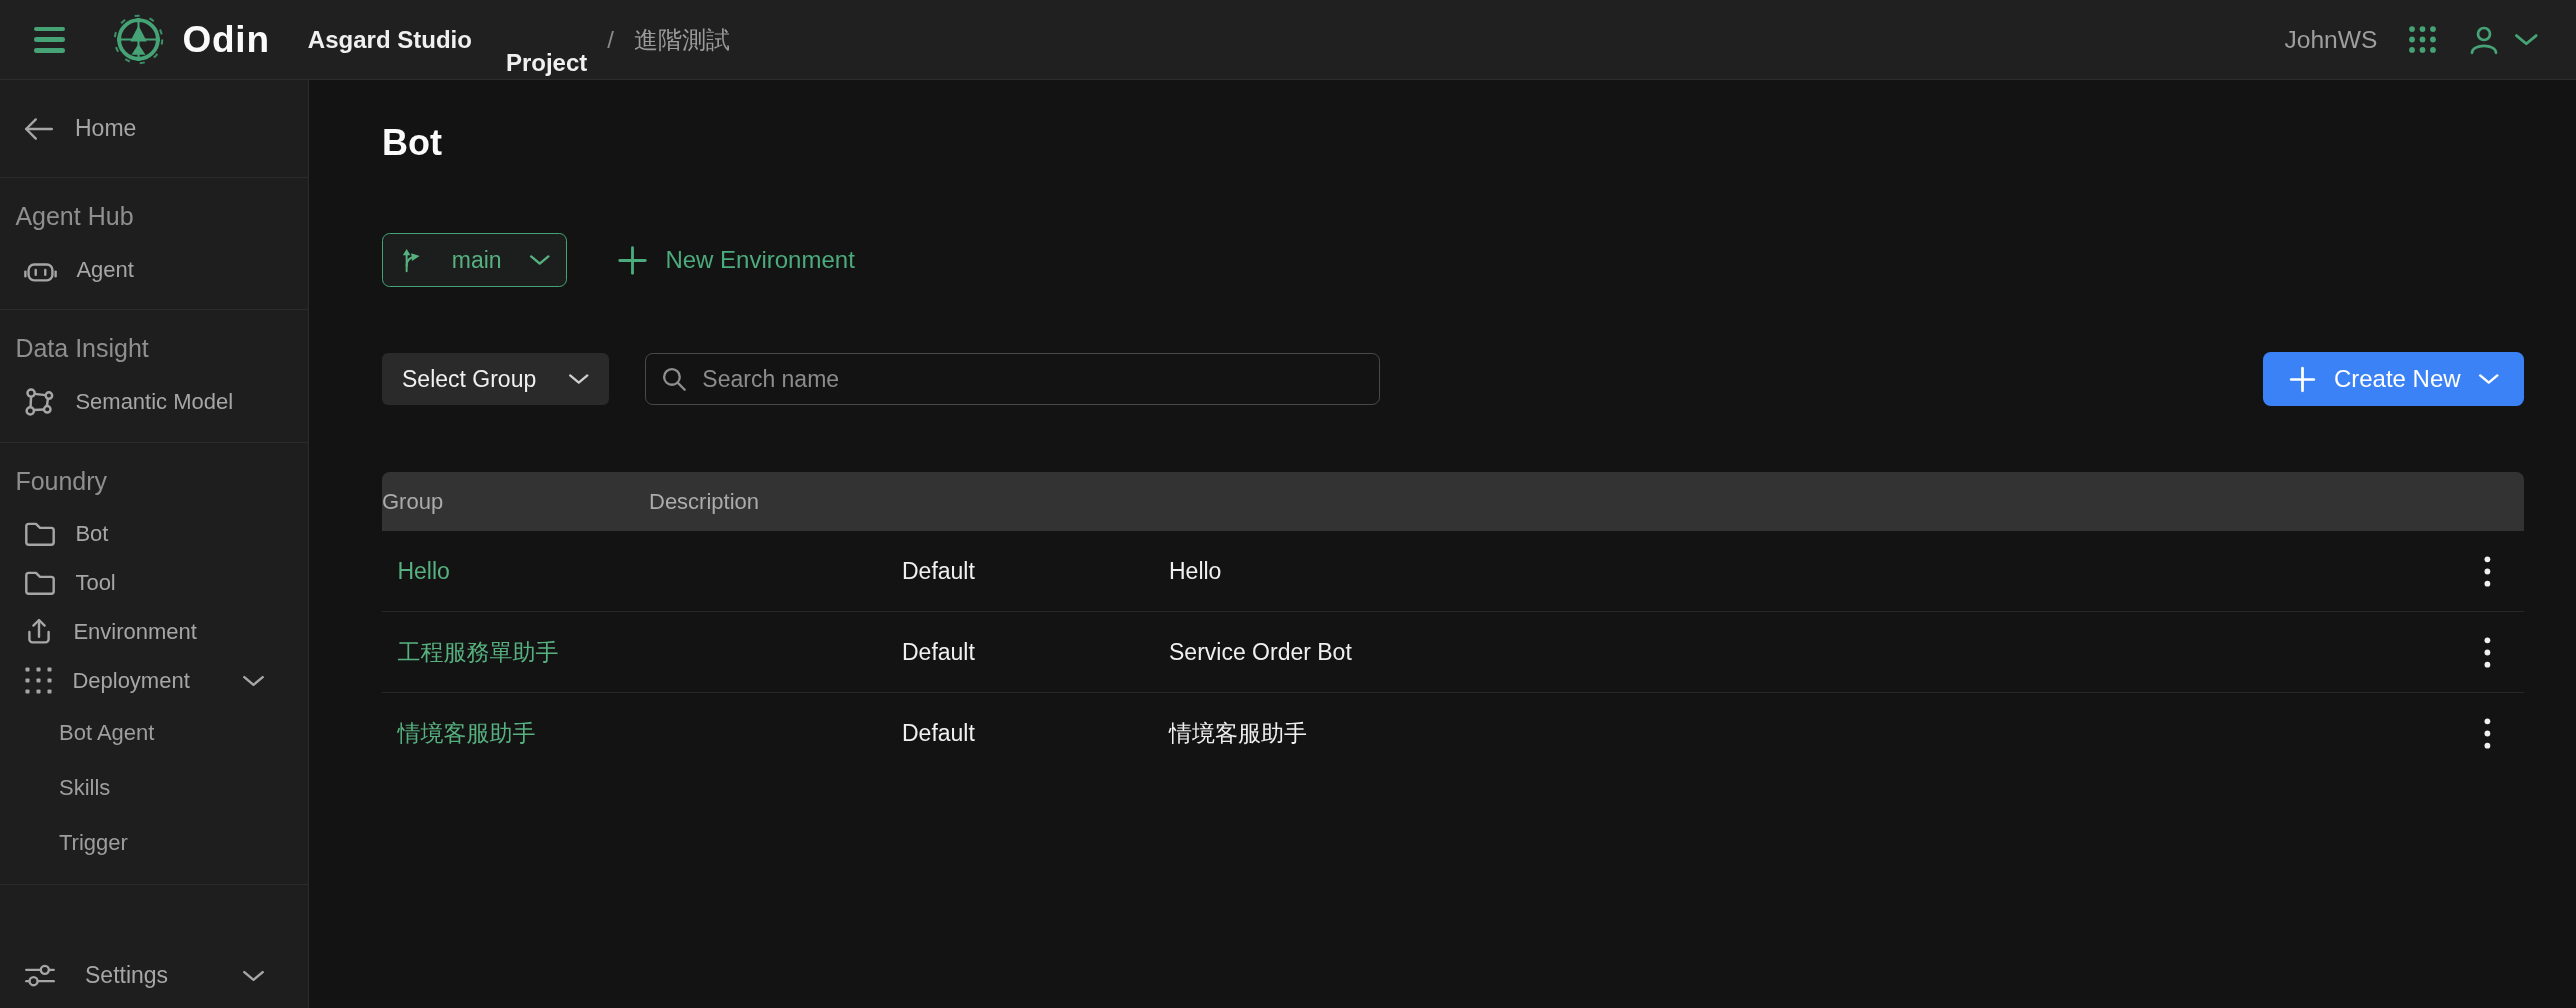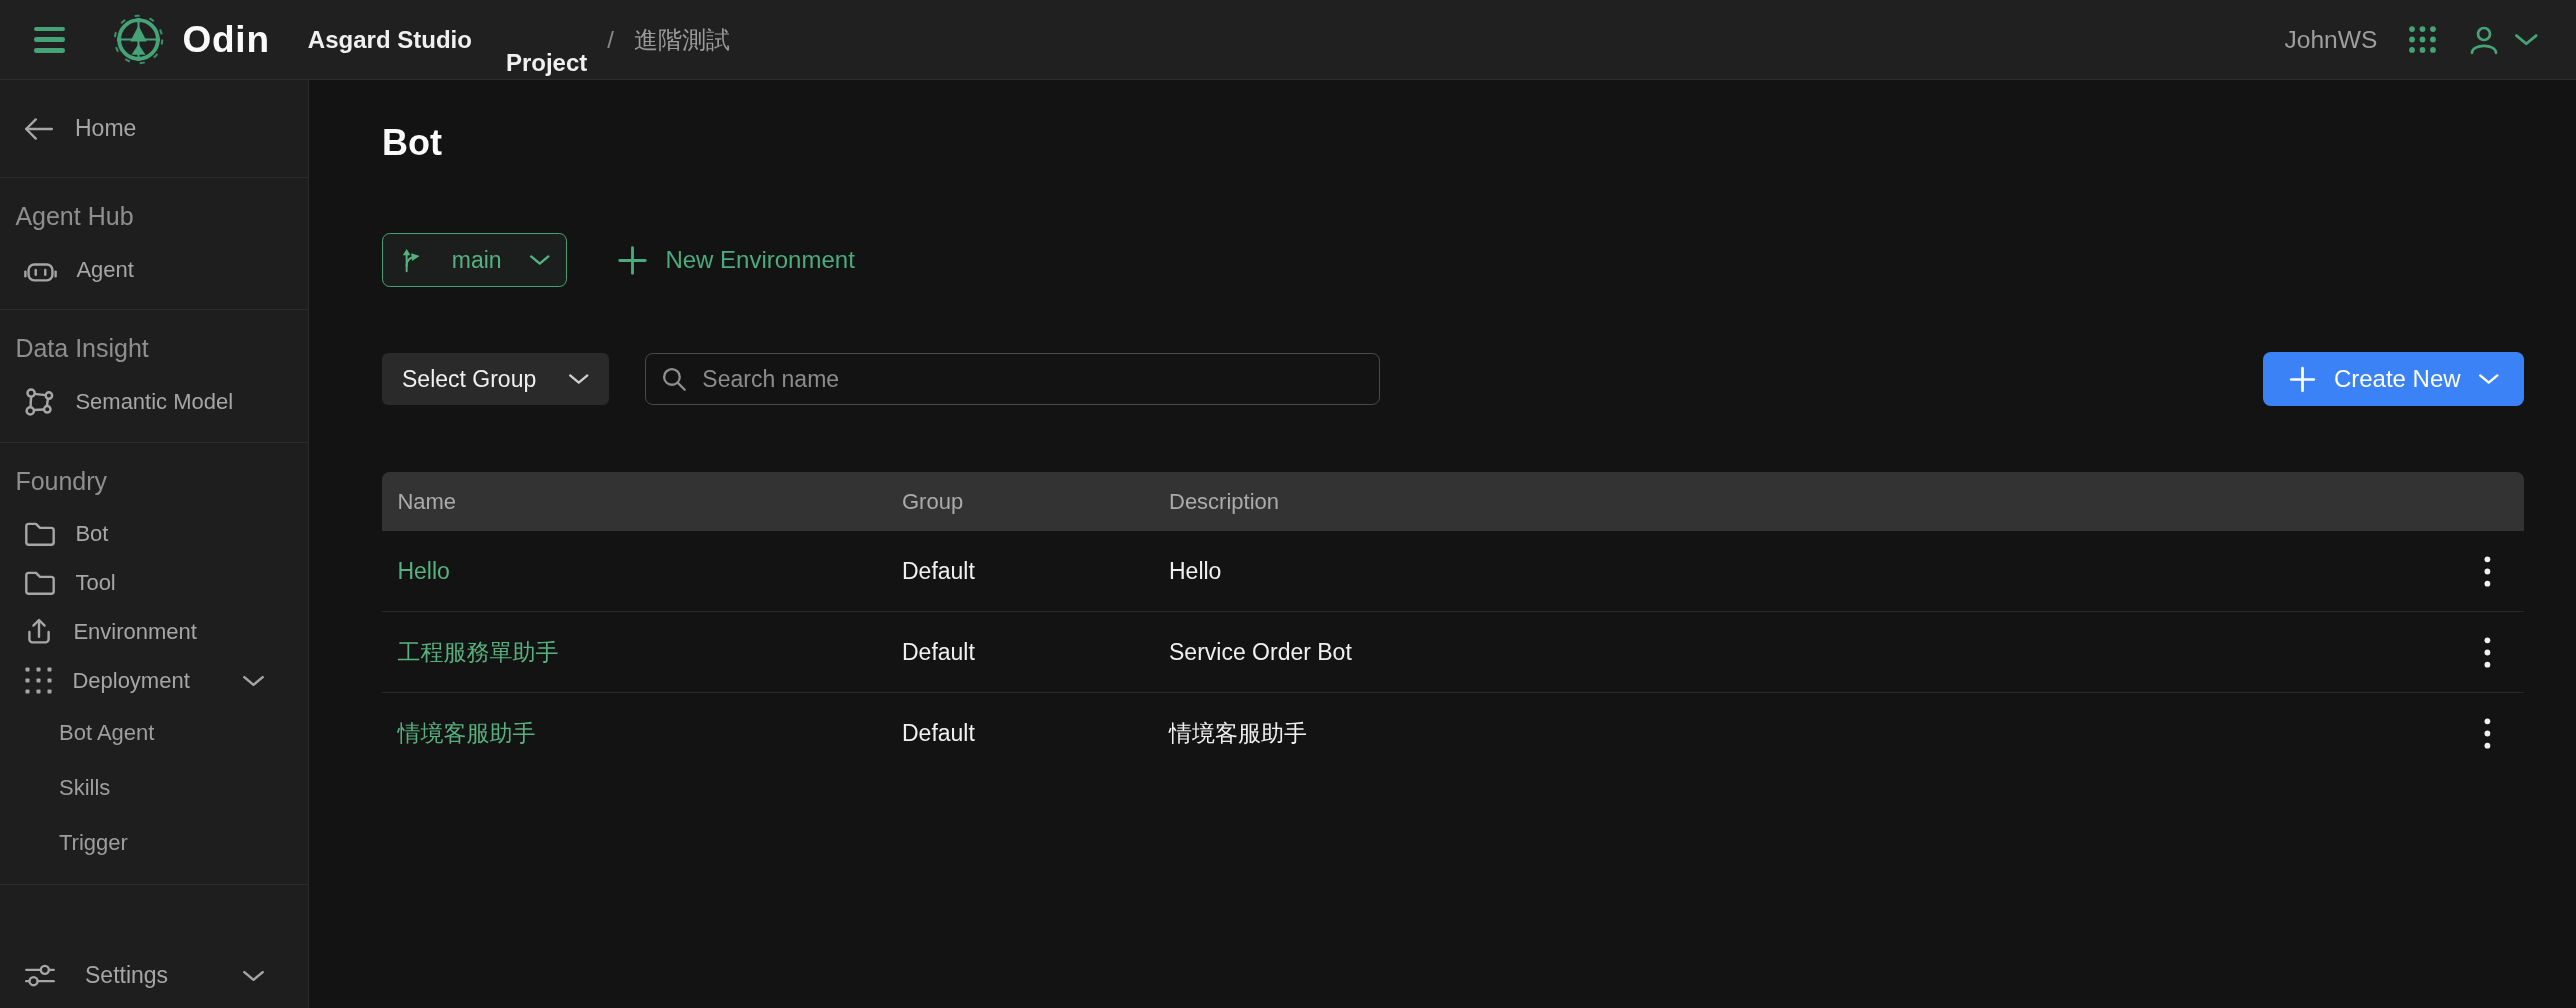--- a/index.html
+++ b/index.html
@@ -341,21 +341,20 @@
       <span>
         <svg width="21.5" height="14" viewBox="0 0 30 18" fill="none" stroke="#ffffff" stroke-width="3.4" stroke-linecap="round" stroke-linejoin="round">
           <polyline points="3,4 15,14 27,4"></polyline>
         </svg>
       </span>
     </div>
   </div>
 
   <div class="table">
     <div class="thead">
-      <div class="col-name">Name</div>
       <div class="col-group">Group</div>
       <div class="col-desc">Description</div>
       <div class="col-actions"></div>
     </div>
 
     <div class="trow">
       <div class="col-name">Hello</div>
       <div class="col-group">Default</div>
       <div class="col-desc">Hello</div>
       <div class="col-actions">

